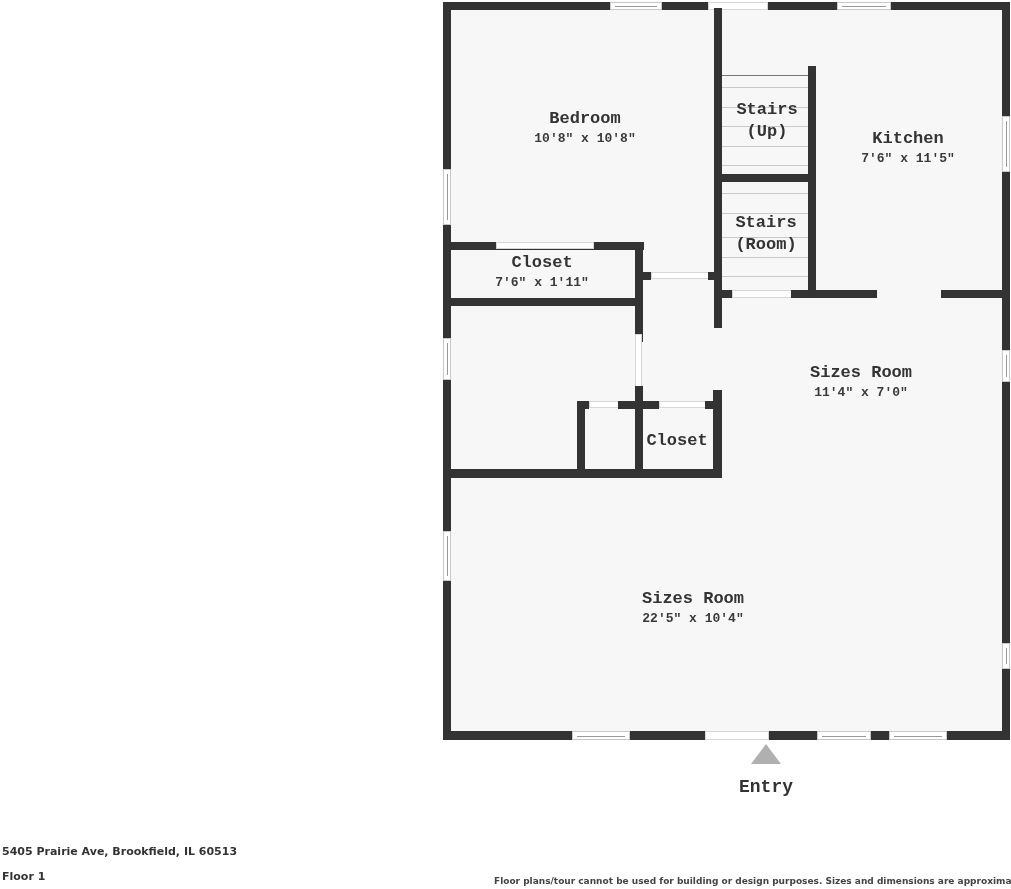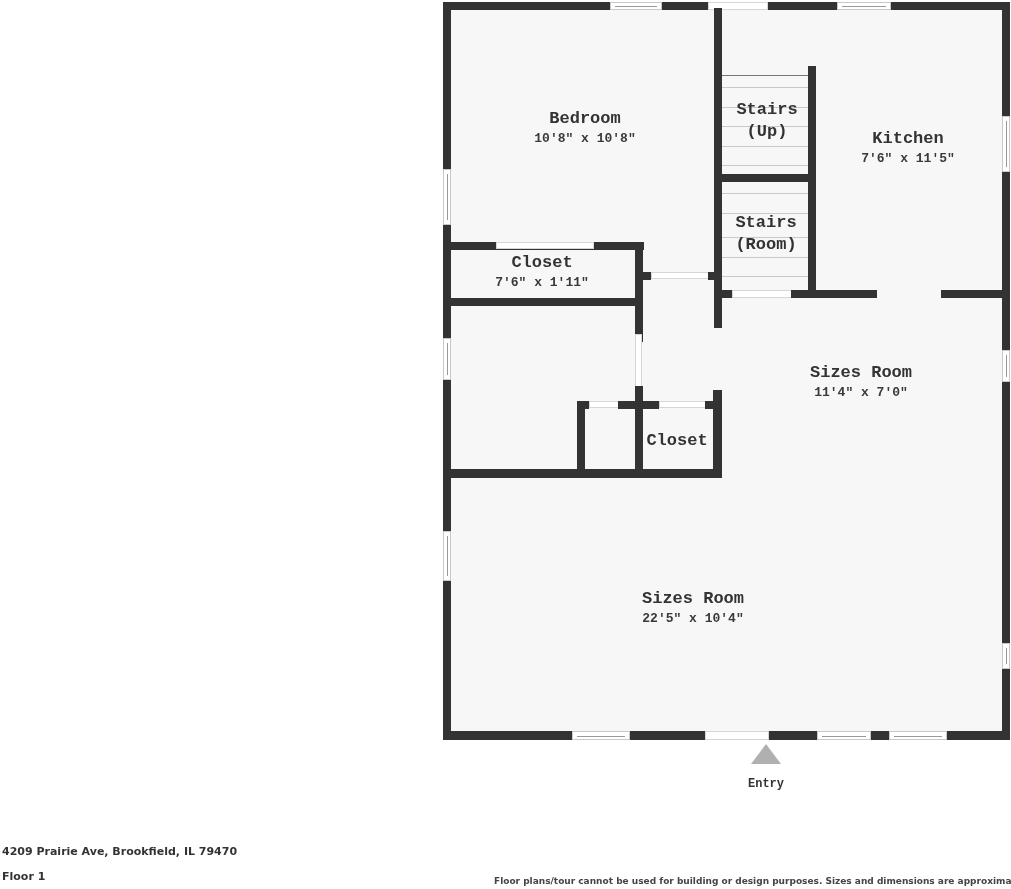--- a/index.html
+++ b/index.html
@@ -9,21 +9,21 @@
   .wall { position: absolute; background: #333333; }
   .win { position: absolute; background: #ffffff; box-sizing: border-box; border: 1px solid #c8c8c8; }
   .win.h::after { content: ""; position: absolute; left: 4px; right: 4px; top: 50%; height: 1px; background: #999; }
   .win.v::after { content: ""; position: absolute; top: 4px; bottom: 4px; left: 50%; width: 1px; background: #999; }
   .door { position: absolute; background: #ffffff; border: 1px solid #d6d6d6; box-sizing: border-box; }
   .tread { position: absolute; height: 1px; background: #c9c9c9; }
   .label { position: absolute; text-align: center; color: #333333; transform: translateX(-50%); white-space: nowrap; }
   .label .name { font-size: 17px; font-weight: bold; line-height: 22px; }
   .label .dim { font-size: 13px; font-weight: bold; line-height: 18px; color: #3a3a3a; }
   .entry-arrow { position: absolute; left: 751px; top: 744px; width: 0; height: 0; border-left: 15px solid transparent; border-right: 15px solid transparent; border-bottom: 20px solid #b0b0b0; }
-  .entry-label { position: absolute; left: 766px; top: 777px; transform: translateX(-50%); font-size: 12px; font-weight: bold; color: #333; }
+  .entry-label { position: absolute; left: 766px; top: 777px; transform: translateX(-50%); font-size: 18px; font-weight: bold; color: #333; }
   .footer-text { position: absolute; font-size: 11px; font-weight: bold; color: #333; white-space: nowrap; }
   .disclaimer { position: absolute; left: 494px; top: 876px; font-size: 9px; font-weight: bold; color: #444; white-space: nowrap; }
 </style>
 </head>
 <body>
 
 <div class="plan">
 
   <div class="floor" style="left:447px; top:8px; width:557px; height:725px;"></div>
 
@@ -127,15 +127,15 @@
   </div>
   <div class="label" style="left:693px; top:588px;">
     <div class="name">Sizes Room</div>
     <div class="dim">22'5" x 10'4"</div>
   </div>
 
   <div class="entry-arrow"></div>
   <div class="entry-label">Entry</div>
 </div>
 
-<div class="footer-text" style="left:2px; top:845px;">4209 Prairie Ave, Brookfield, IL 79470</div>
+<div class="footer-text" style="left:2px; top:845px;">5405 Prairie Ave, Brookfield, IL 60513</div>
 <div class="footer-text" style="left:2px; top:870px;">Floor 1</div>
 <div class="disclaimer">Floor plans/tour cannot be used for building or design purposes. Sizes and dimensions are approximate.</div>
 
 </body></html>

